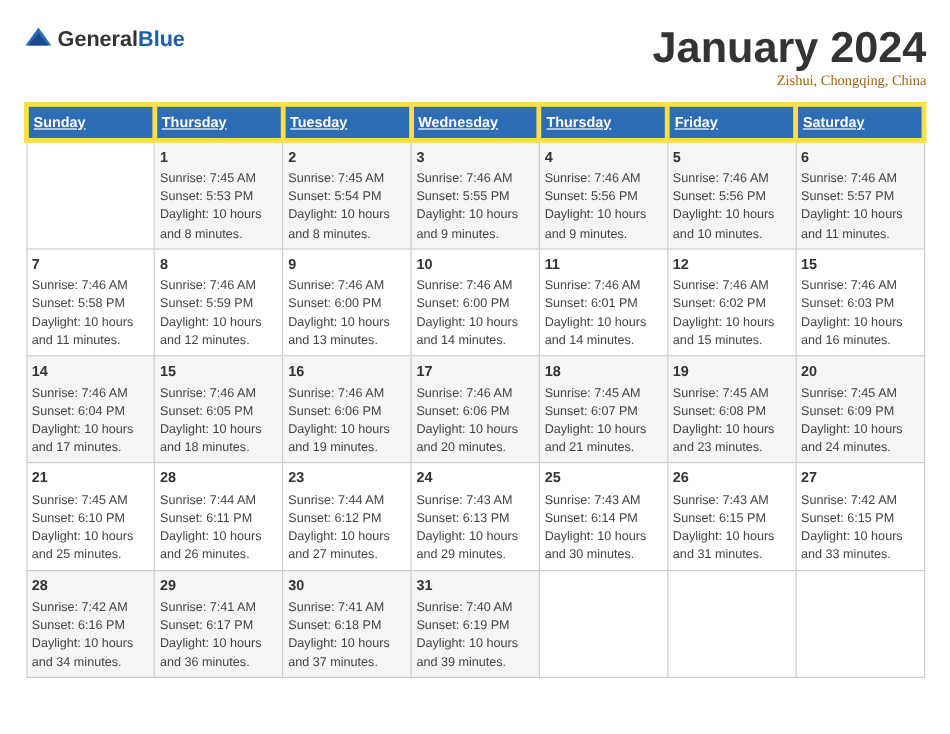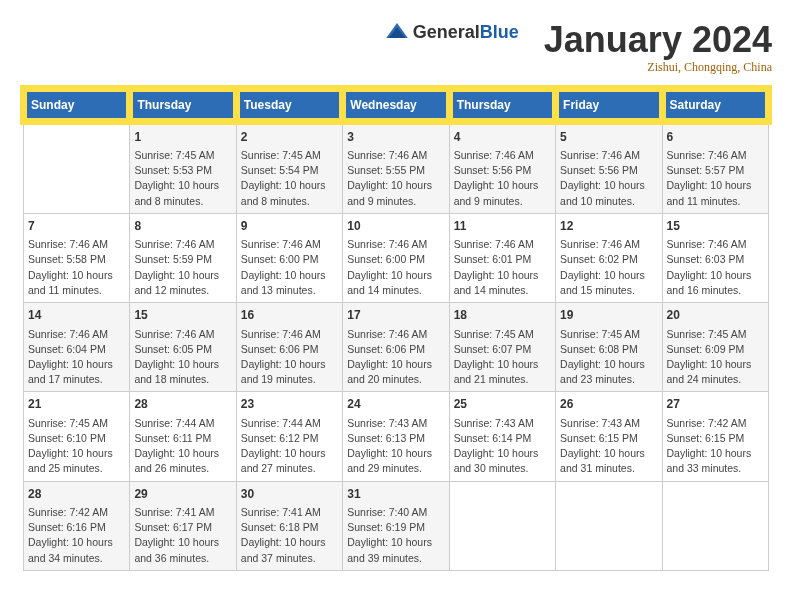--- a/index.html
+++ b/index.html
@@ -5,21 +5,21 @@
     * { margin: 0; padding: 0; box-sizing: border-box; }
     body {
       font-family: Arial, sans-serif;
       background: #fff;
       width: 792px;
       min-height: 612px;
       padding: 20px;
     }
     .header {
       display: flex;
-      justify-content: flex-end;
+      justify-content: space-between;
       align-items: flex-start;
       margin-bottom: 10px;
     }
     .logo {
       display: flex;
       align-items: center;
       gap: 4px;
     }
     .logo-text-general {
       font-size: 18px;
@@ -57,21 +57,22 @@
     }
     thead tr {
       background-color: #2d6db5;
       color: #fff;
     }
     thead th {
       padding: 6px 4px;
       text-align: left;
       font-size: 12px;
       font-weight: bold;
-      border: 7px solid #fde047;
+      border: 4px solid #fde047;
+      text-decoration: underline;
     }
     tbody tr {
       vertical-align: top;
     }
     tbody td {
       border: 1px solid #ccc;
       padding: 4px 4px 4px 4px;
       min-height: 80px;
       color: #333;
       line-height: 1.45;

